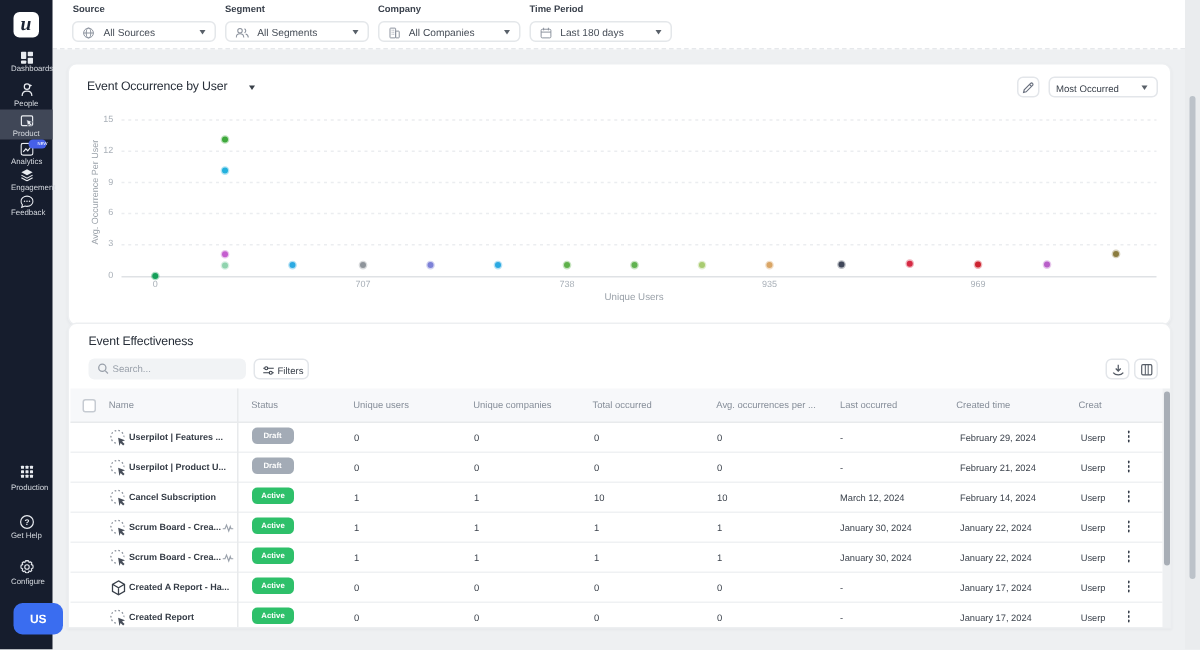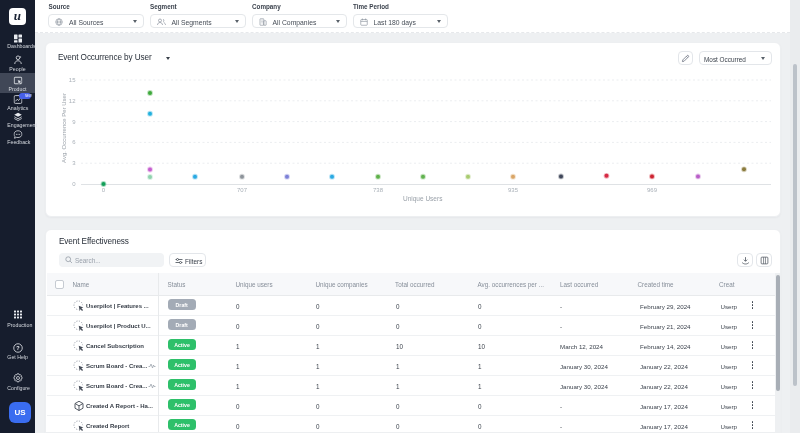--- a/index.html
+++ b/index.html
@@ -8,35 +8,35 @@
   .abs { position:absolute; }
 
   
   #sidebar { left:0; top:0; width:35px; height:433px; background:#161d2d; z-index:30; }
   .sb-label { position:absolute; width:35px; text-align:center; font-size:9px; color:#d6dae0; transform:scale(0.58); transform-origin:center top; white-space:nowrap; left:0; }
   .sb-ico { position:absolute; left:50%; transform:translateX(-50%); }
   #logo { position:absolute; left:8.5px; top:7.5px; width:17.5px; height:17.5px; background:#fff; border-radius:4px; color:#1b2435; font-family:"Liberation Serif", serif; font-style:italic; font-weight:bold; font-size:13px; text-align:center; line-height:16px; }
   #prod-hl { position:absolute; left:0; top:73px; width:35px; height:20px; background:#404757; }
   #new-badge { position:absolute; left:19px; top:93px; width:12px; height:6px; background:#4660e8; border-radius:3px; color:#fff; font-size:8px; line-height:6px; text-align:center; }
   #new-badge span{ display:inline-block; transform:scale(0.35); transform-origin:center; }
-  #us-avatar { position:absolute; left:9px; top:402px; width:22px; height:21px; background:#3a6df0; border-radius:6px; color:#fff; font-size:8px; font-weight:bold; text-align:center; line-height:21px; }
+  #us-avatar { position:absolute; left:9px; top:402px; width:33px; height:21px; background:#3a6df0; border-radius:6px; color:#fff; font-size:8px; font-weight:bold; text-align:center; line-height:21px; }
 
   
   #topbar { left:35px; top:0; width:765px; height:33px; background:#fff; border-bottom:1px dashed #e6e8eb; z-index:20; }
   .flabel { position:absolute; top:3px; font-size:6.3px; font-weight:bold; color:#3b424d; }
   .fbox { position:absolute; top:14px; height:14px; border:1px solid #e4e7ea; border-radius:4px; background:#fff; }
   .fbox .txt { position:absolute; left:20px; top:3.5px; font-size:6.8px; color:#464d57; }
   .caret { position:absolute; width:0; height:0; border-left:2.5px solid transparent; border-right:2.5px solid transparent; border-top:3.5px solid #596069; }
   .fbox .caret { right:6px; top:5px; }
   .fico { position:absolute; left:6px; top:3px; }
 
   
   .card { position:absolute; left:45px; width:736px; background:#fff; border-radius:6px; border:1px solid #edeff1; box-shadow:0 1px 2px rgba(20,30,50,0.04); }
   #chart-card { top:42px; height:175px; }
-  #table-card { top:229px; height:204px; border-bottom-left-radius:0; border-bottom-right-radius:0; overflow:hidden; }
+  #table-card { top:215px; height:204px; border-bottom-left-radius:0; border-bottom-right-radius:0; overflow:hidden; }
   .card-title { position:absolute; font-size:8.2px; letter-spacing:-0.1px; font-weight:normal; color:#272e38; }
 
   
   .btn { position:absolute; border:1px solid #e3e6ea; border-radius:4px; background:#fff; }
 
   
   .ylab { position:absolute; font-size:6px; color:#a9b0b8; width:9px; text-align:right; }
   .xlab { position:absolute; font-size:6px; color:#a9b0b8; transform:translateX(-50%); }
   .axis-title { position:absolute; font-size:6.5px; color:#9aa1a9; }
 

